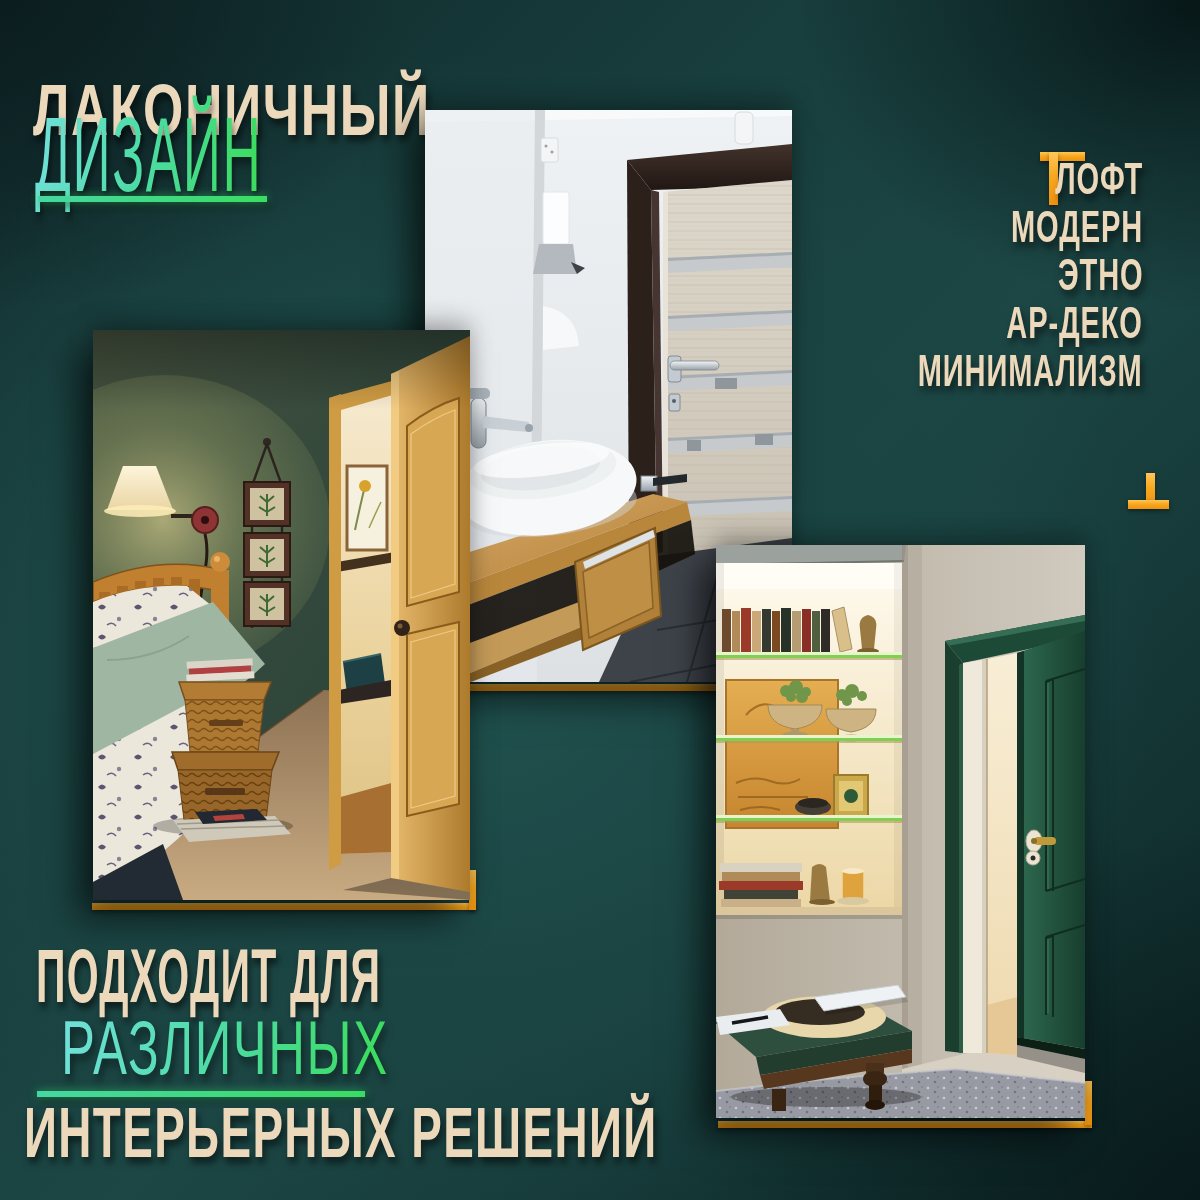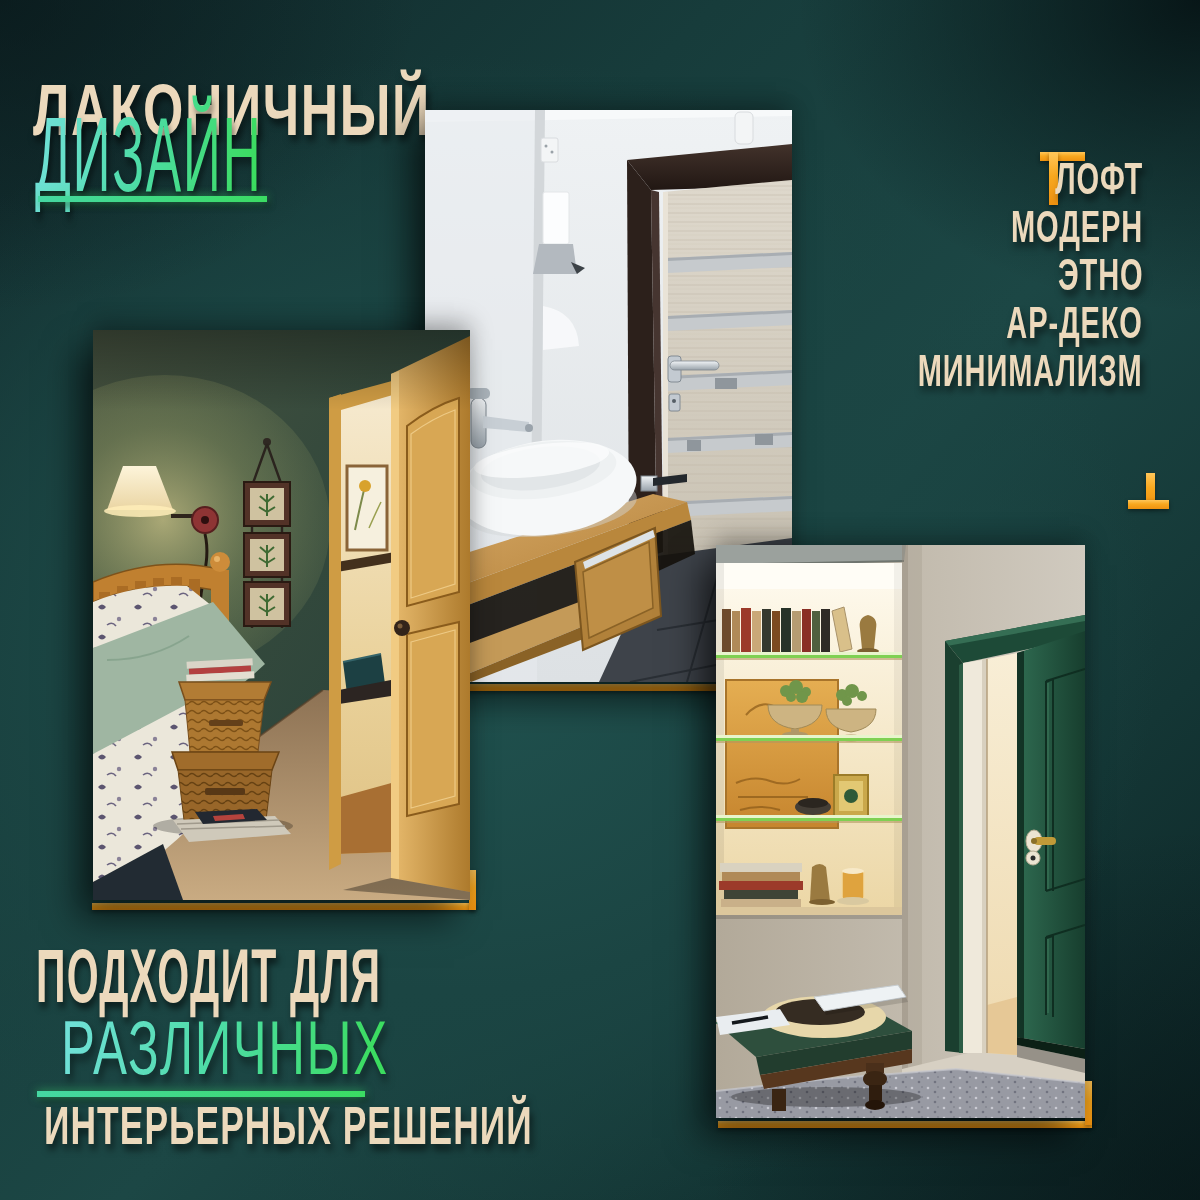--- a/index.html
+++ b/index.html
@@ -36,21 +36,21 @@
           font-size:44px;line-height:48px;z-index:5;text-decoration:underline;}
   .styles li .cond-r{transform:scaleX(.66);}
   .orange{background:linear-gradient(180deg,#ffc659 0%,#f8a81f 45%,#ef9210 100%);
           box-shadow:0 2px 4px rgba(0,0,0,.4);z-index:1;}
   .photo{position:absolute;box-shadow:-16px 20px 32px rgba(0,0,0,.55),0 -8px 22px rgba(0,0,0,.28);}
   .photo svg{display:block;width:100%;height:100%;}
   .f1{left:36px;top:938px;font-size:76px;z-index:5;}
   .f1 .cond{transform:scaleX(.54);}
   .f2{left:37px;top:1010px;font-size:76px;z-index:5;margin-left:24px;}
   .f2 .cond{transform:scaleX(.67);}
-  .f3{left:44px;top:1098px;font-size:54px;z-index:5;}
+  .f3{left:24px;top:1098px;font-size:70px;z-index:5;}
   .f3 .cond{transform:scaleX(.655);}
   figure{margin:0;}
 </style>
 </head>
 <body>
 
 <div class="canvas">
 
   <h1 class="abs t-cream title1"><span class="cond">ЛАКОНИЧНЫЙ</span></h1>
   <div class="abs t-grad title2"><span class="cond"><span class="grad">ДИЗАЙН</span></span></div>

